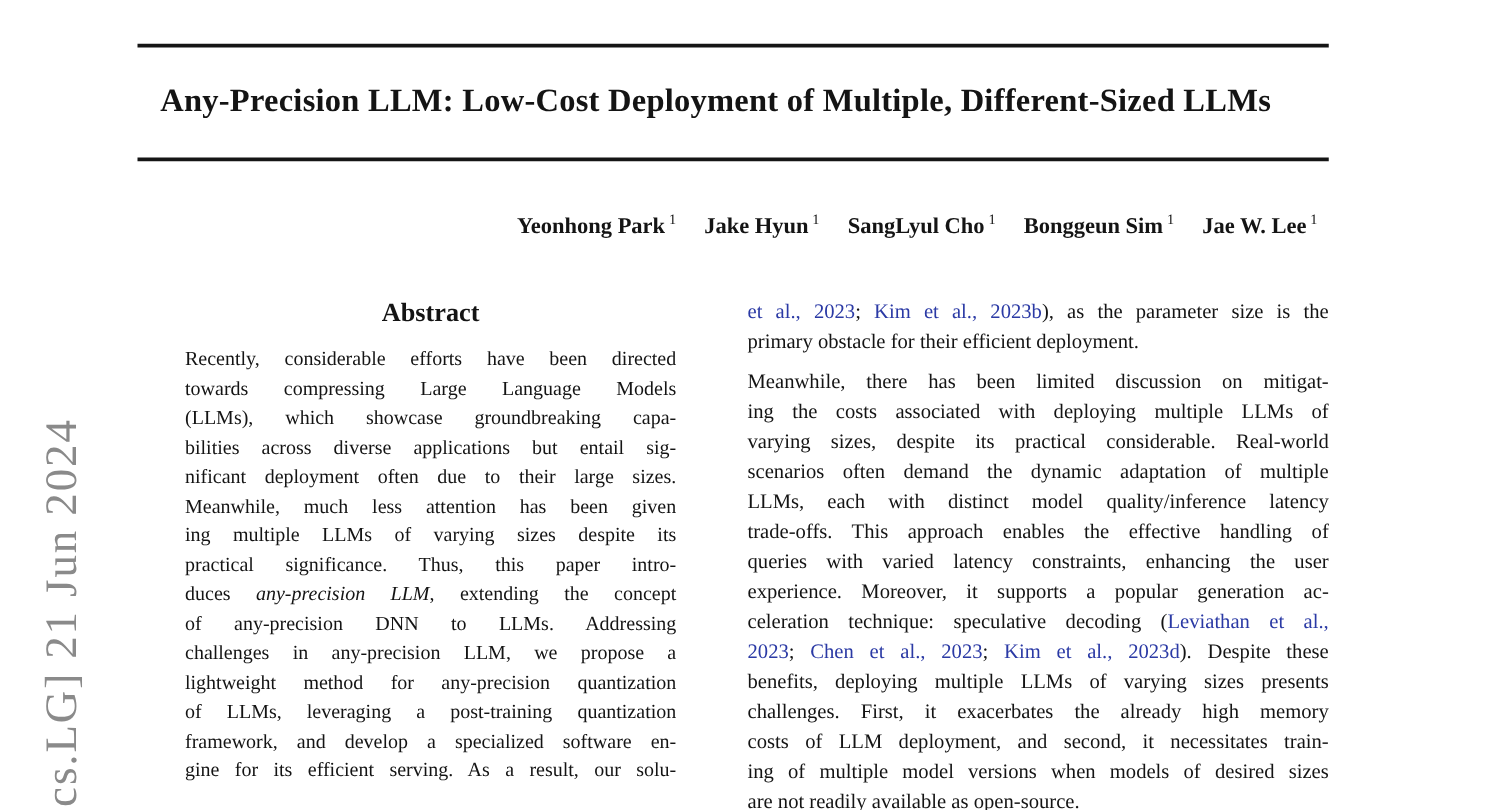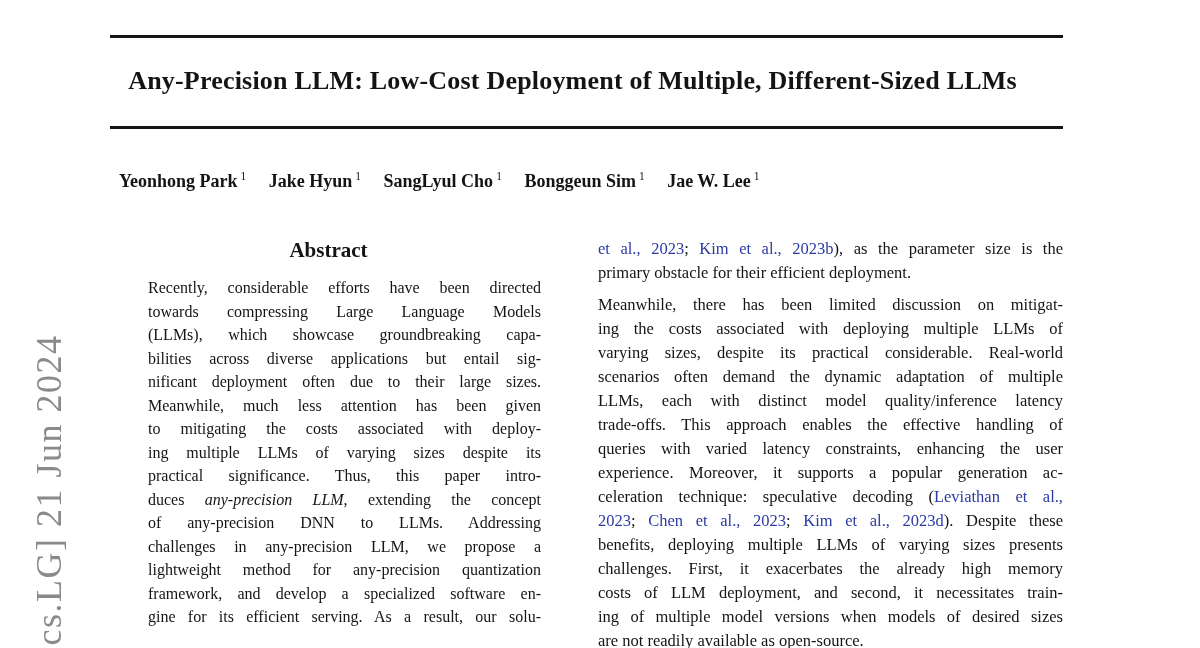--- a/index.html
+++ b/index.html
@@ -30,33 +30,33 @@
     font-size: 26px;
     font-weight: bold;
     white-space: nowrap;
     letter-spacing: 0.2px;
   }
   .authors {
     position: absolute;
     left: 110px;
     width: 953px;
     top: 170px;
-    text-align: left;
+    text-align: right;
     font-size: 18px;
     font-weight: bold;
   }
   .author { margin: 0 9px; white-space: nowrap; }
   .author sup {
     font-weight: normal;
     font-size: 11.5px;
     margin-left: 3px;
   }
   .abs-heading {
     position: absolute;
-    left: 132px;
+    left: 148px;
     width: 393px;
     top: 238px;
     text-align: center;
     font-size: 21px;
     font-weight: bold;
   }
   .abs-text {
     position: absolute;
     left: 148px;
     width: 393px;
@@ -113,27 +113,27 @@
 
   <div class="abs-heading">Abstract</div>
 
   <div class="abs-text">
       <div class="tline"><span>Recently, considerable efforts have been directed</span></div>
       <div class="tline"><span>towards compressing Large Language Models</span></div>
       <div class="tline"><span>(LLMs), which showcase groundbreaking capa-</span></div>
       <div class="tline"><span>bilities across diverse applications but entail sig-</span></div>
       <div class="tline"><span>nificant deployment often due to their large sizes.</span></div>
       <div class="tline"><span>Meanwhile, much less attention has been given</span></div>
-      <div class="tline"><span>to mitigating the costs associated with deploy-</span></div>
       <div class="tline"><span>ing multiple LLMs of varying sizes despite its</span></div>
       <div class="tline"><span>practical significance. Thus, this paper intro-</span></div>
       <div class="tline"><span>duces </span><span class="em">any-precision LLM</span><span>, extending the concept</span></div>
       <div class="tline"><span>of any-precision DNN to LLMs. Addressing</span></div>
       <div class="tline"><span>challenges in any-precision LLM, we propose a</span></div>
       <div class="tline"><span>lightweight method for any-precision quantization</span></div>
+      <div class="tline"><span>of LLMs, leveraging a post-training quantization</span></div>
       <div class="tline"><span>framework, and develop a specialized software en-</span></div>
       <div class="tline"><span>gine for its efficient serving. As a result, our solu-</span></div>
     </div>
 
   <div class="right-col">
     <div class="para">
         <div class="tline"><span class="cite">et al., 2023</span><span>; </span><span class="cite">Kim et al., 2023b</span><span>), as the parameter size is the</span></div>
         <div class="tline last"><span>primary obstacle for their efficient deployment.</span></div>
       </div>
     <div class="para">

